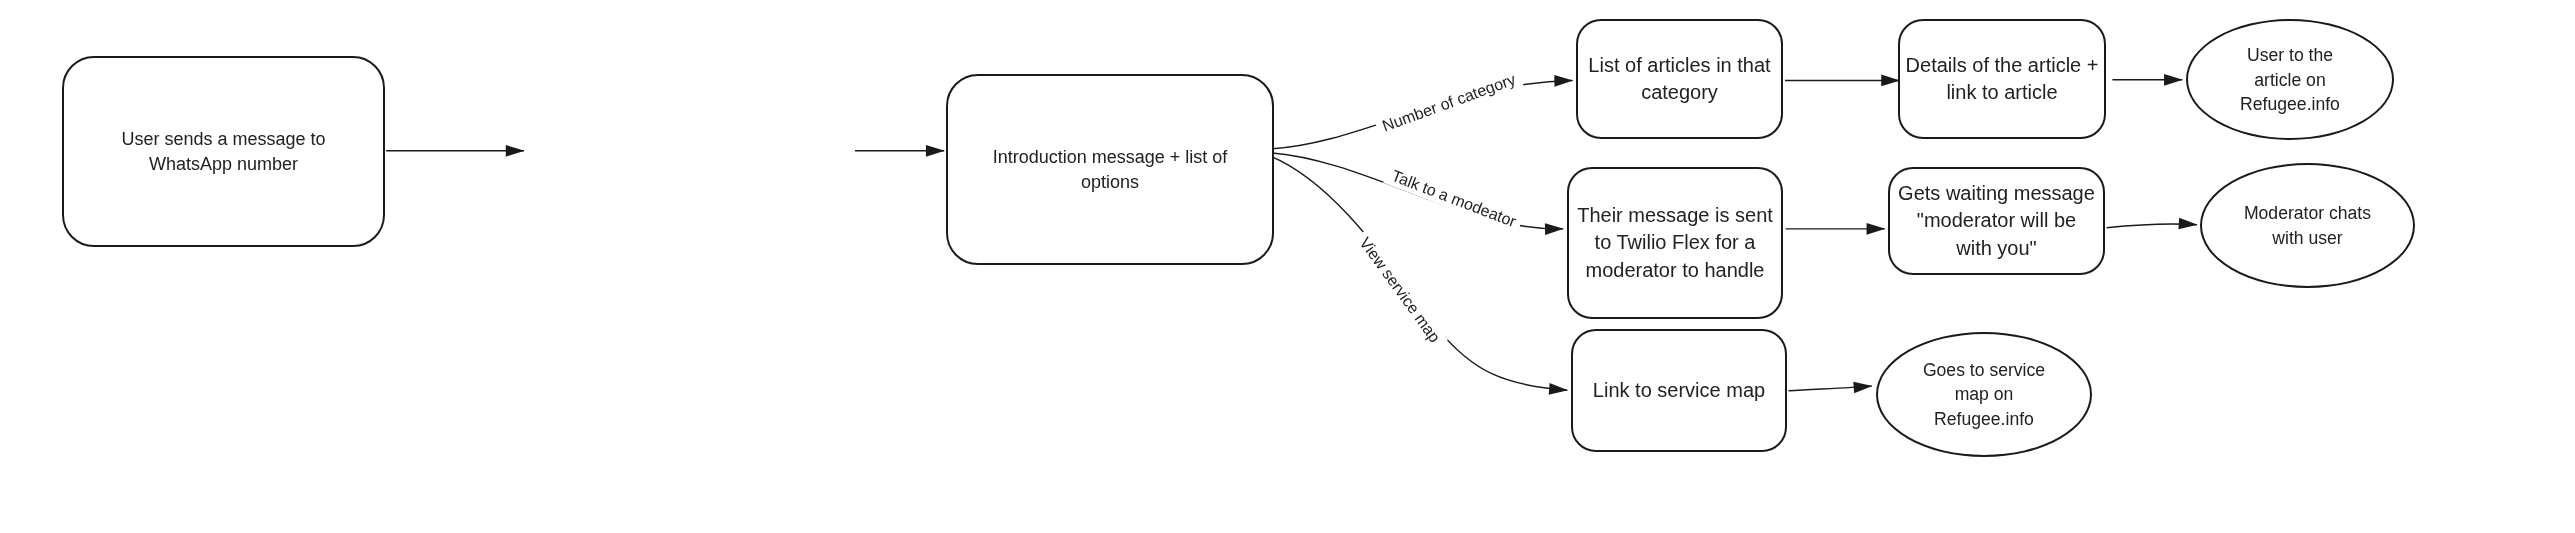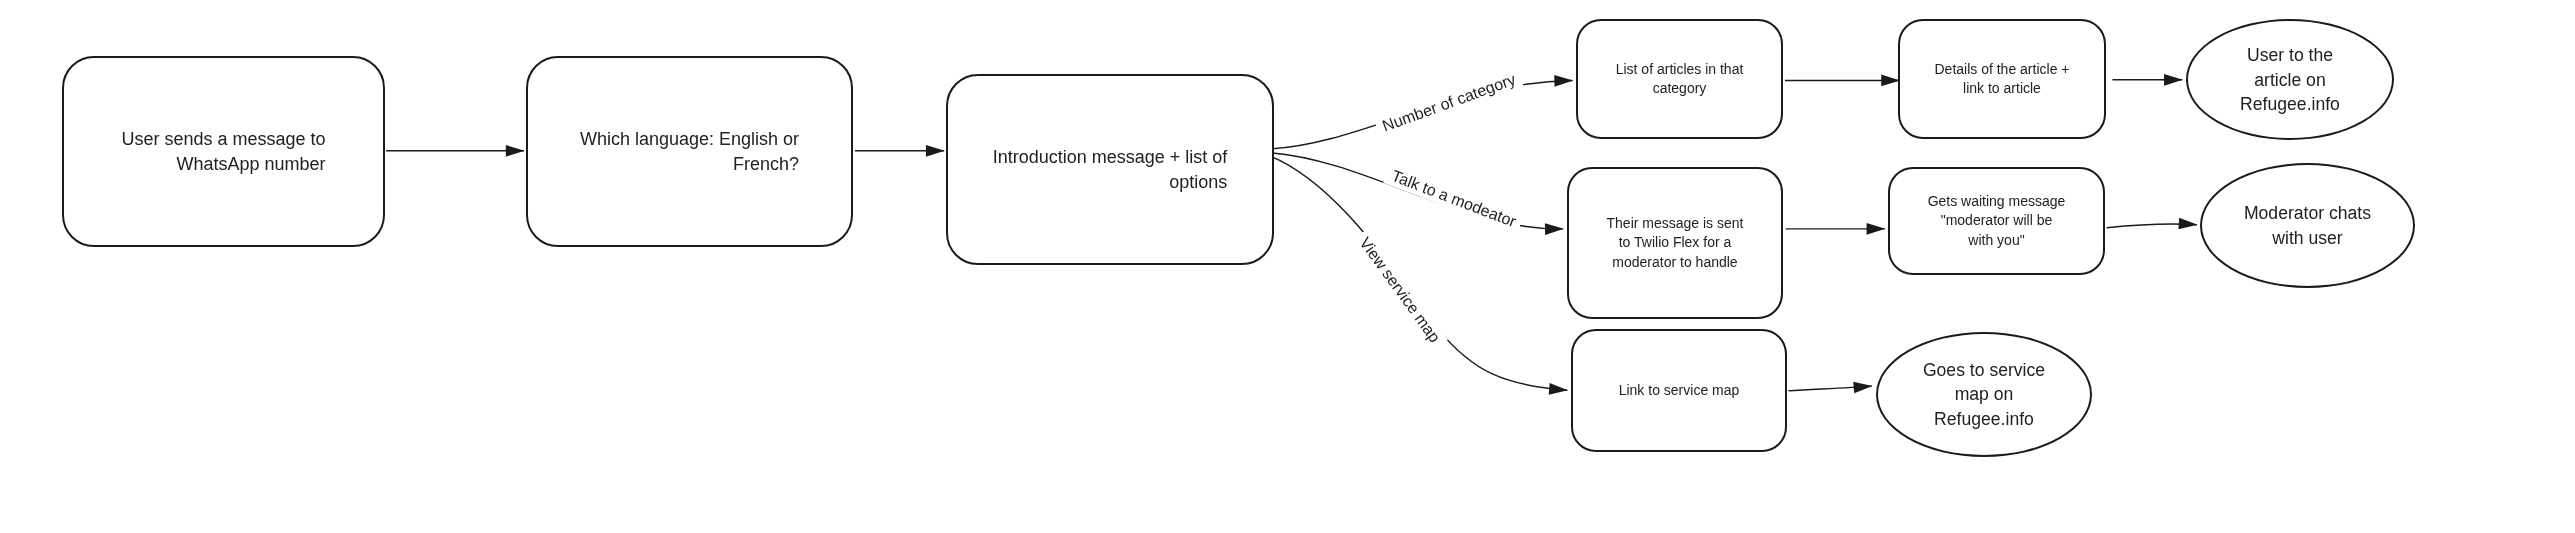--- a/index.html
+++ b/index.html
@@ -35,22 +35,22 @@
     border: 2.3px solid #1a1a1a;
     display: flex;
     align-items: center;
     justify-content: center;
     text-align: center;
   }
   .node .node-label {
     white-space: pre-line;
     line-height: 1.38;
   }
-  .rounded-rect-lg { border-radius: 32px; font-size: 18px; text-align: right; }
-  .rounded-rect-sm { border-radius: 25px; font-size: 14px; }
+  .rounded-rect-lg { border-radius: 32px; font-size: 18px; }
+  .rounded-rect-sm { border-radius: 25px; font-size: 20px; }
   .ellipse        { border-radius: 50%;  font-size: 17.6px; }
   .edge-label {
     position: absolute;
     background: #ffffff;
     padding: 1.2px 5.9px;
     font-size: 16px;
     color: #222222;
     white-space: nowrap;
   }
   .edge-label-category { left: 1373px; top: 93px; transform: rotate(-20deg); }
@@ -78,24 +78,20 @@
     <path class="edge" d="M 3043 390 L 3212 390" marker-end="url(#arrow)"></path>
     <path class="edge" d="M 3590 388 C 3650 382, 3700 380, 3744 383" marker-end="url(#arrow)"></path>
     <path class="edge" d="M 3048 666 C 3100 663, 3150 661, 3190 658" marker-end="url(#arrow)"></path>
   </svg>
 
   <div class="node rounded-rect-lg" style="left:62px; top:56px; width:323px; height:191px;">
     <span class="node-label">User sends a message to
 WhatsApp number</span>
   </div>
 
-  <div class="node rounded-rect-lg" style="left:526px; top:56px; width:327px; height:191px;">
-    <span class="node-label">Which language: English or
-French?</span>
-  </div>
 
   <div class="node rounded-rect-lg" style="left:946px; top:74px; width:328px; height:191px;">
     <span class="node-label">Introduction message + list of
 options</span>
   </div>
 
   <div class="node rounded-rect-sm" style="left:1576px; top:19.4px; width:207px; height:120px;">
     <span class="node-label">List of articles in that
 category</span>
   </div>

